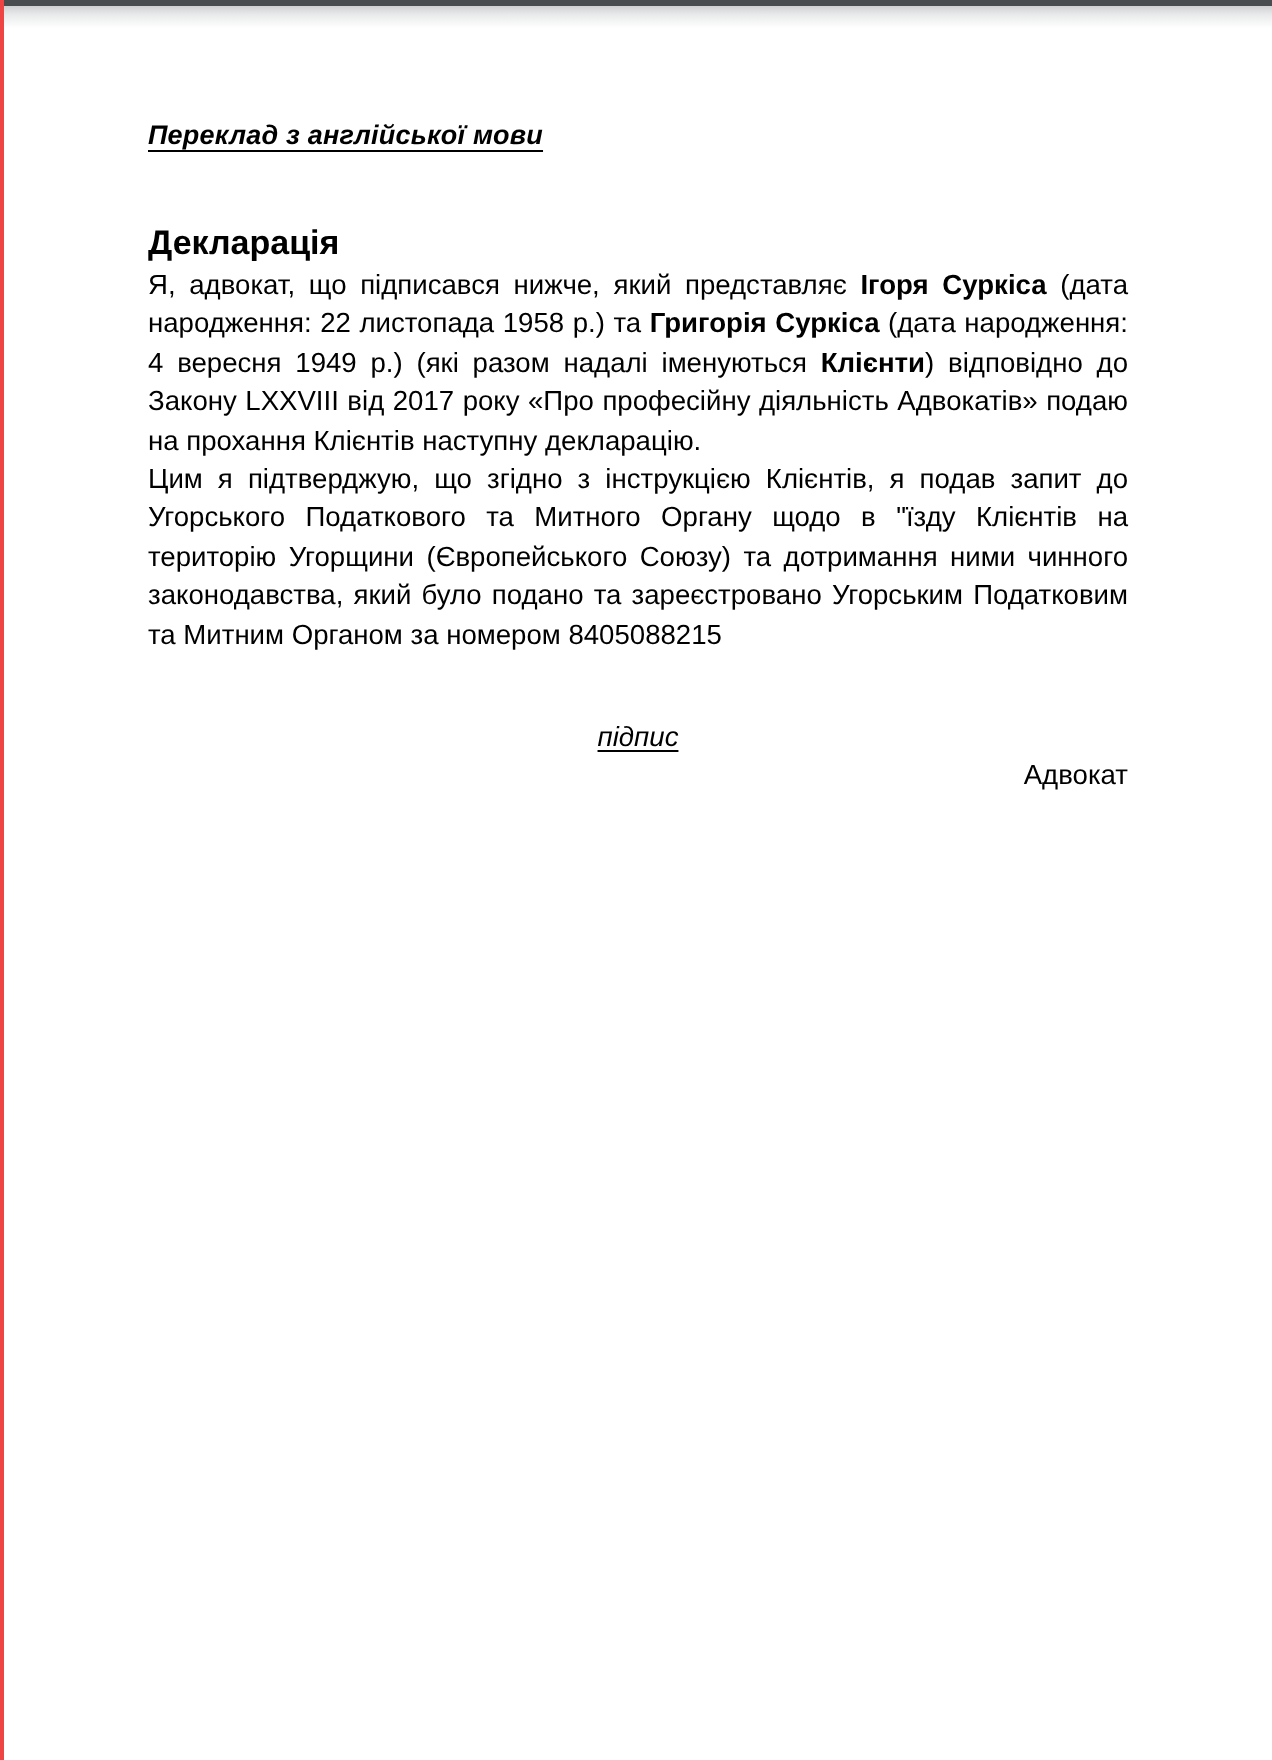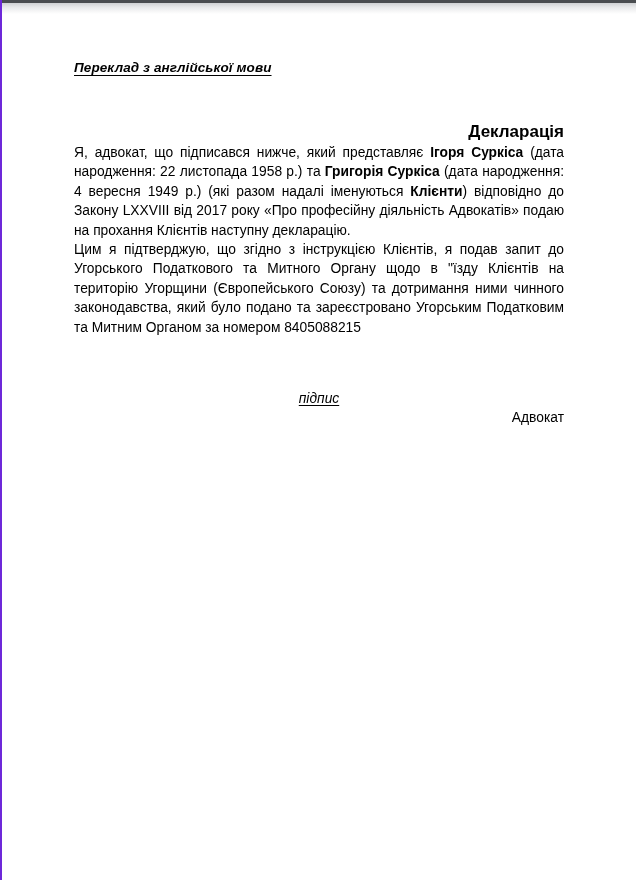--- a/index.html
+++ b/index.html
@@ -15,21 +15,21 @@
     color: #000000;
     overflow: hidden;
   }
 
   .page {
     position: relative;
     width: 636px;
     height: 880px;
     box-sizing: border-box;
     background: #ffffff;
-    border-left: 2px solid #6d28d9;
+    border-left: 2px solid #ef4444;
     overflow: hidden;
   }
 
   
   .top-edge-bar {
     position: absolute;
     top: 0;
     left: 0;
     right: 0;
     height: 3px;
@@ -57,22 +57,22 @@
     font-style: italic;
     font-weight: bold;
     text-decoration: underline;
     text-underline-offset: 3px;
     letter-spacing: 0.1px;
     line-height: 19px;
     white-space: nowrap;
   }
 
   .doc-title {
-    margin-top: 44px;
-    text-align: right;
+    margin-top: 34px;
+    text-align: left;
     font-size: 17px;
     font-weight: bold;
     line-height: 22px;
   }
 
   .body-block {
     font-size: 13.8px;
     line-height: 19.4px;
     text-align: justify;
     text-justify: inter-word;
@@ -87,21 +87,21 @@
   }
 
   .date-line {
     margin-top: 20px;
     font-size: 13.8px;
     line-height: 19.4px;
     text-align: left;
   }
 
   .signature-block {
-    margin-top: 52px;
+    margin-top: 32px;
     text-align: center;
     font-size: 13.8px;
     line-height: 19.4px;
   }
 
   .signature-word {
     font-style: italic;
     text-decoration: underline;
     text-underline-offset: 2px;
   }

